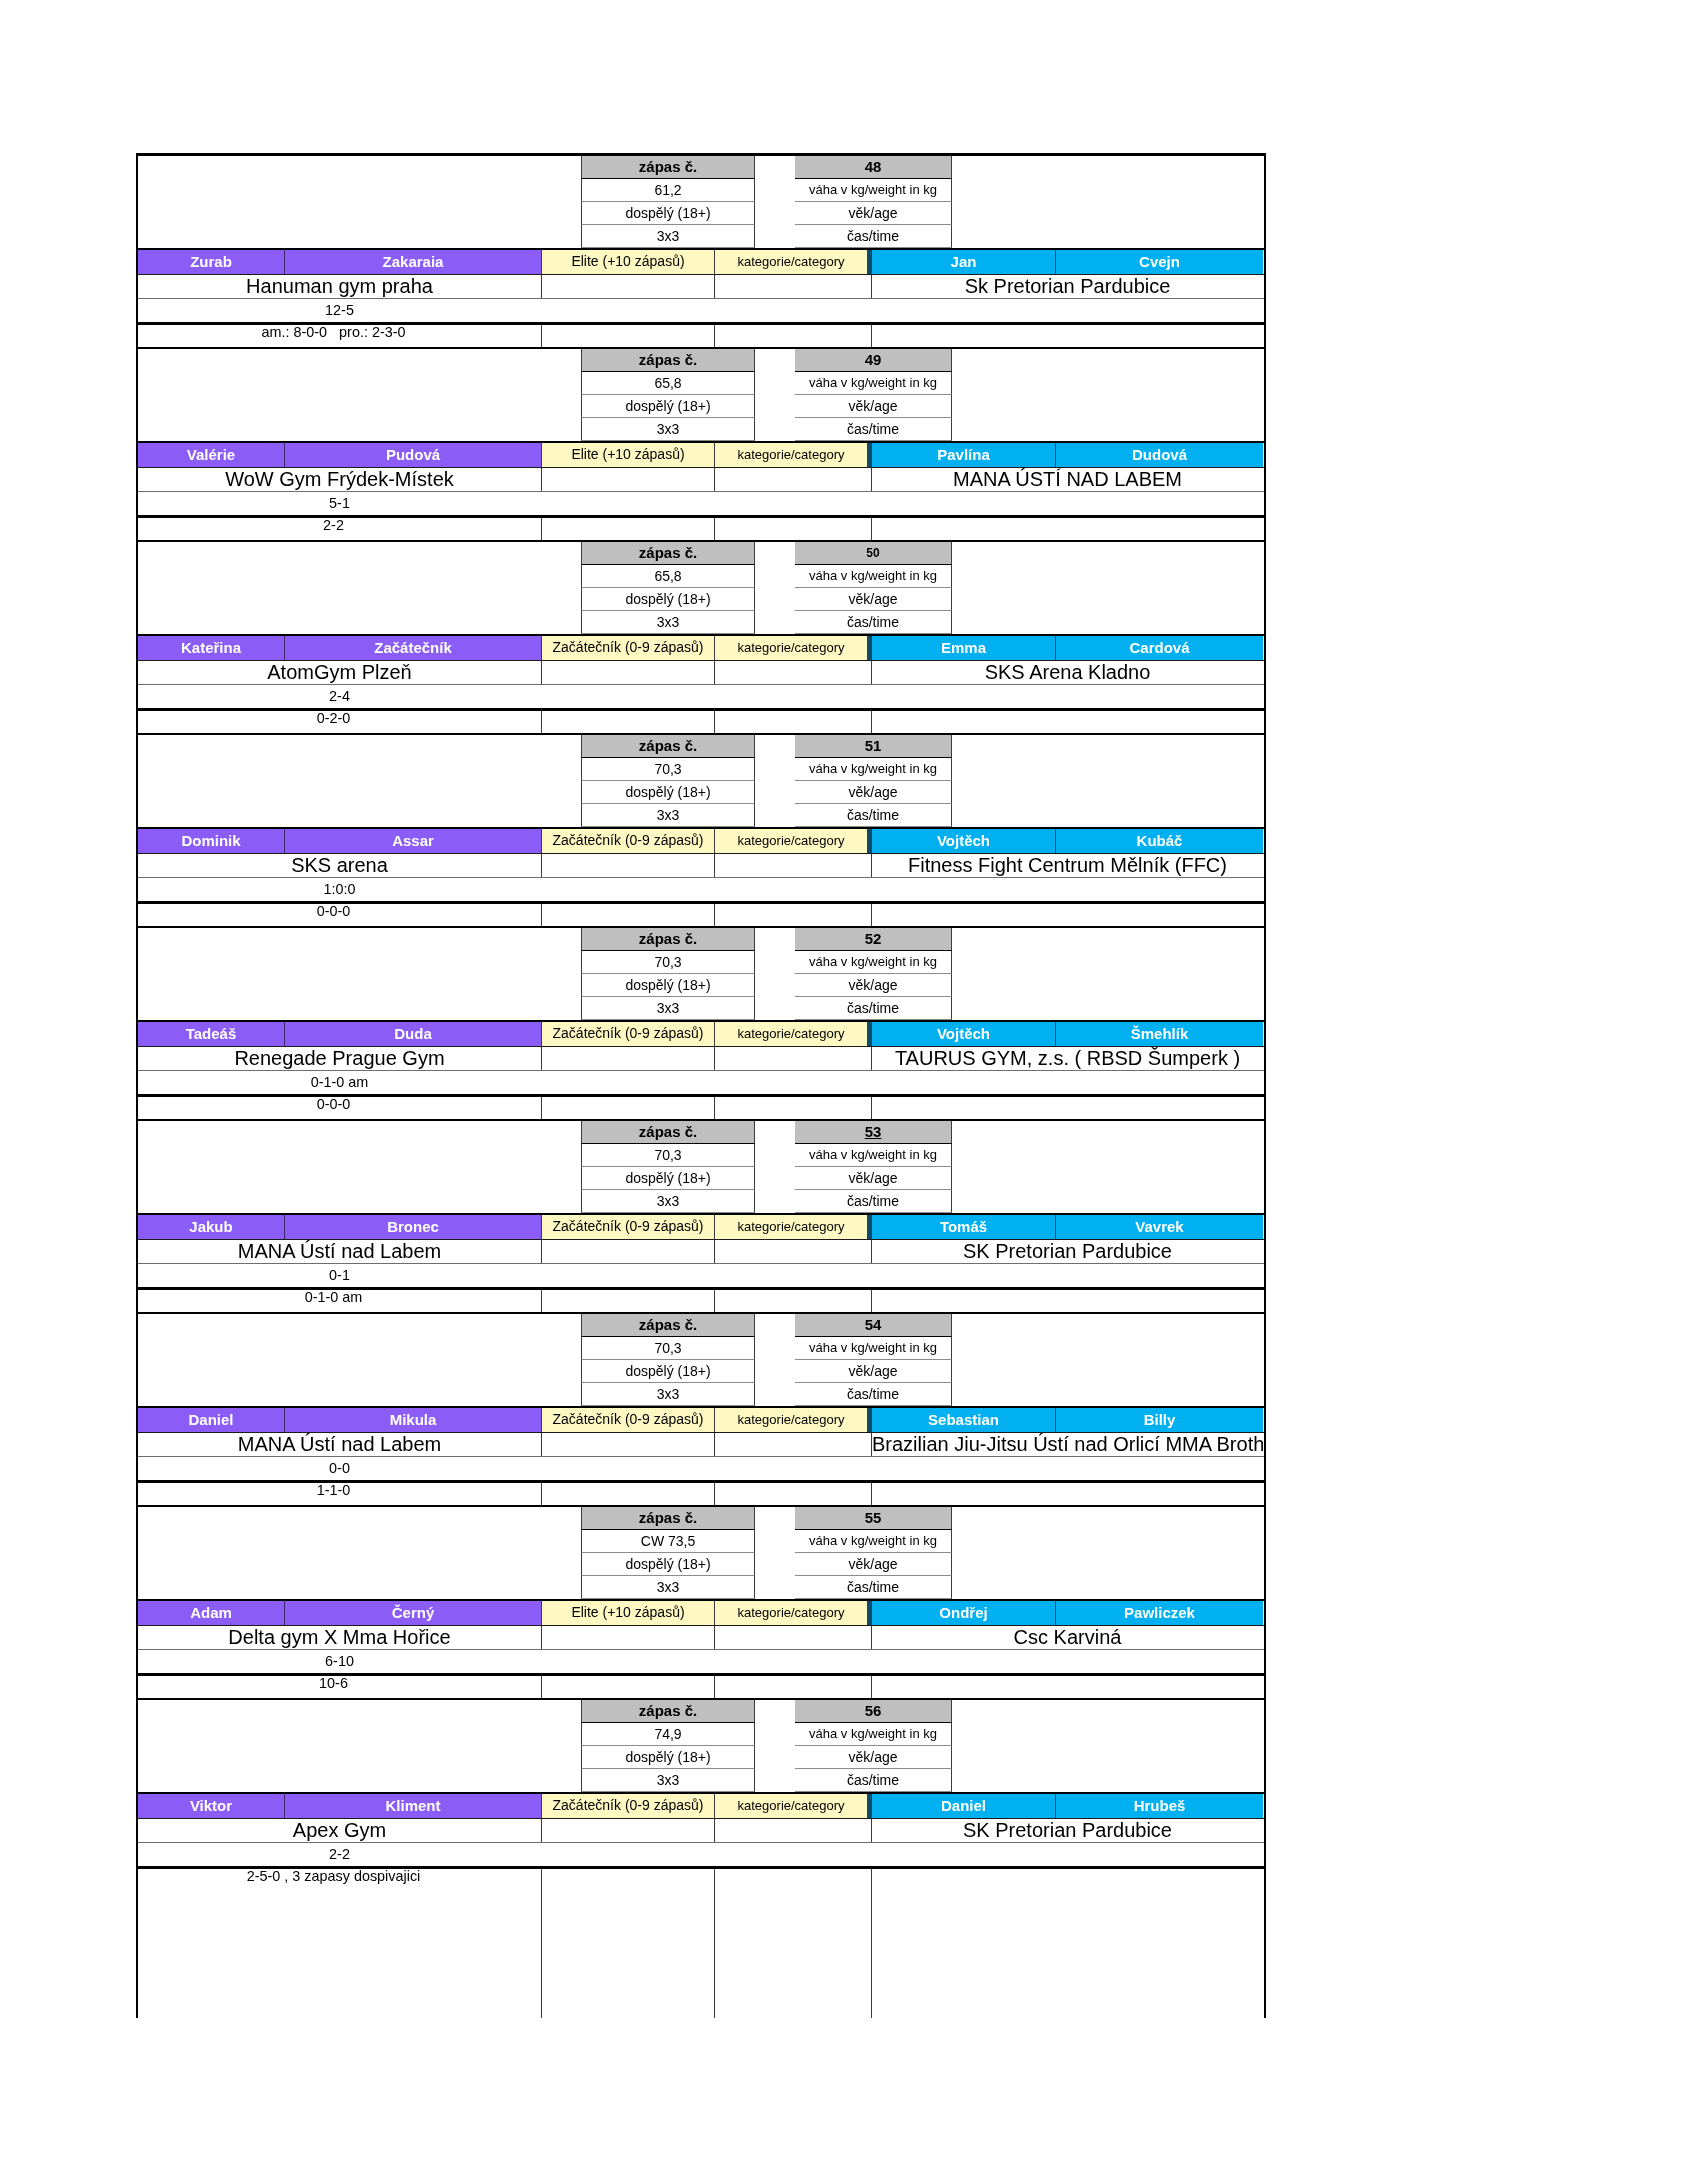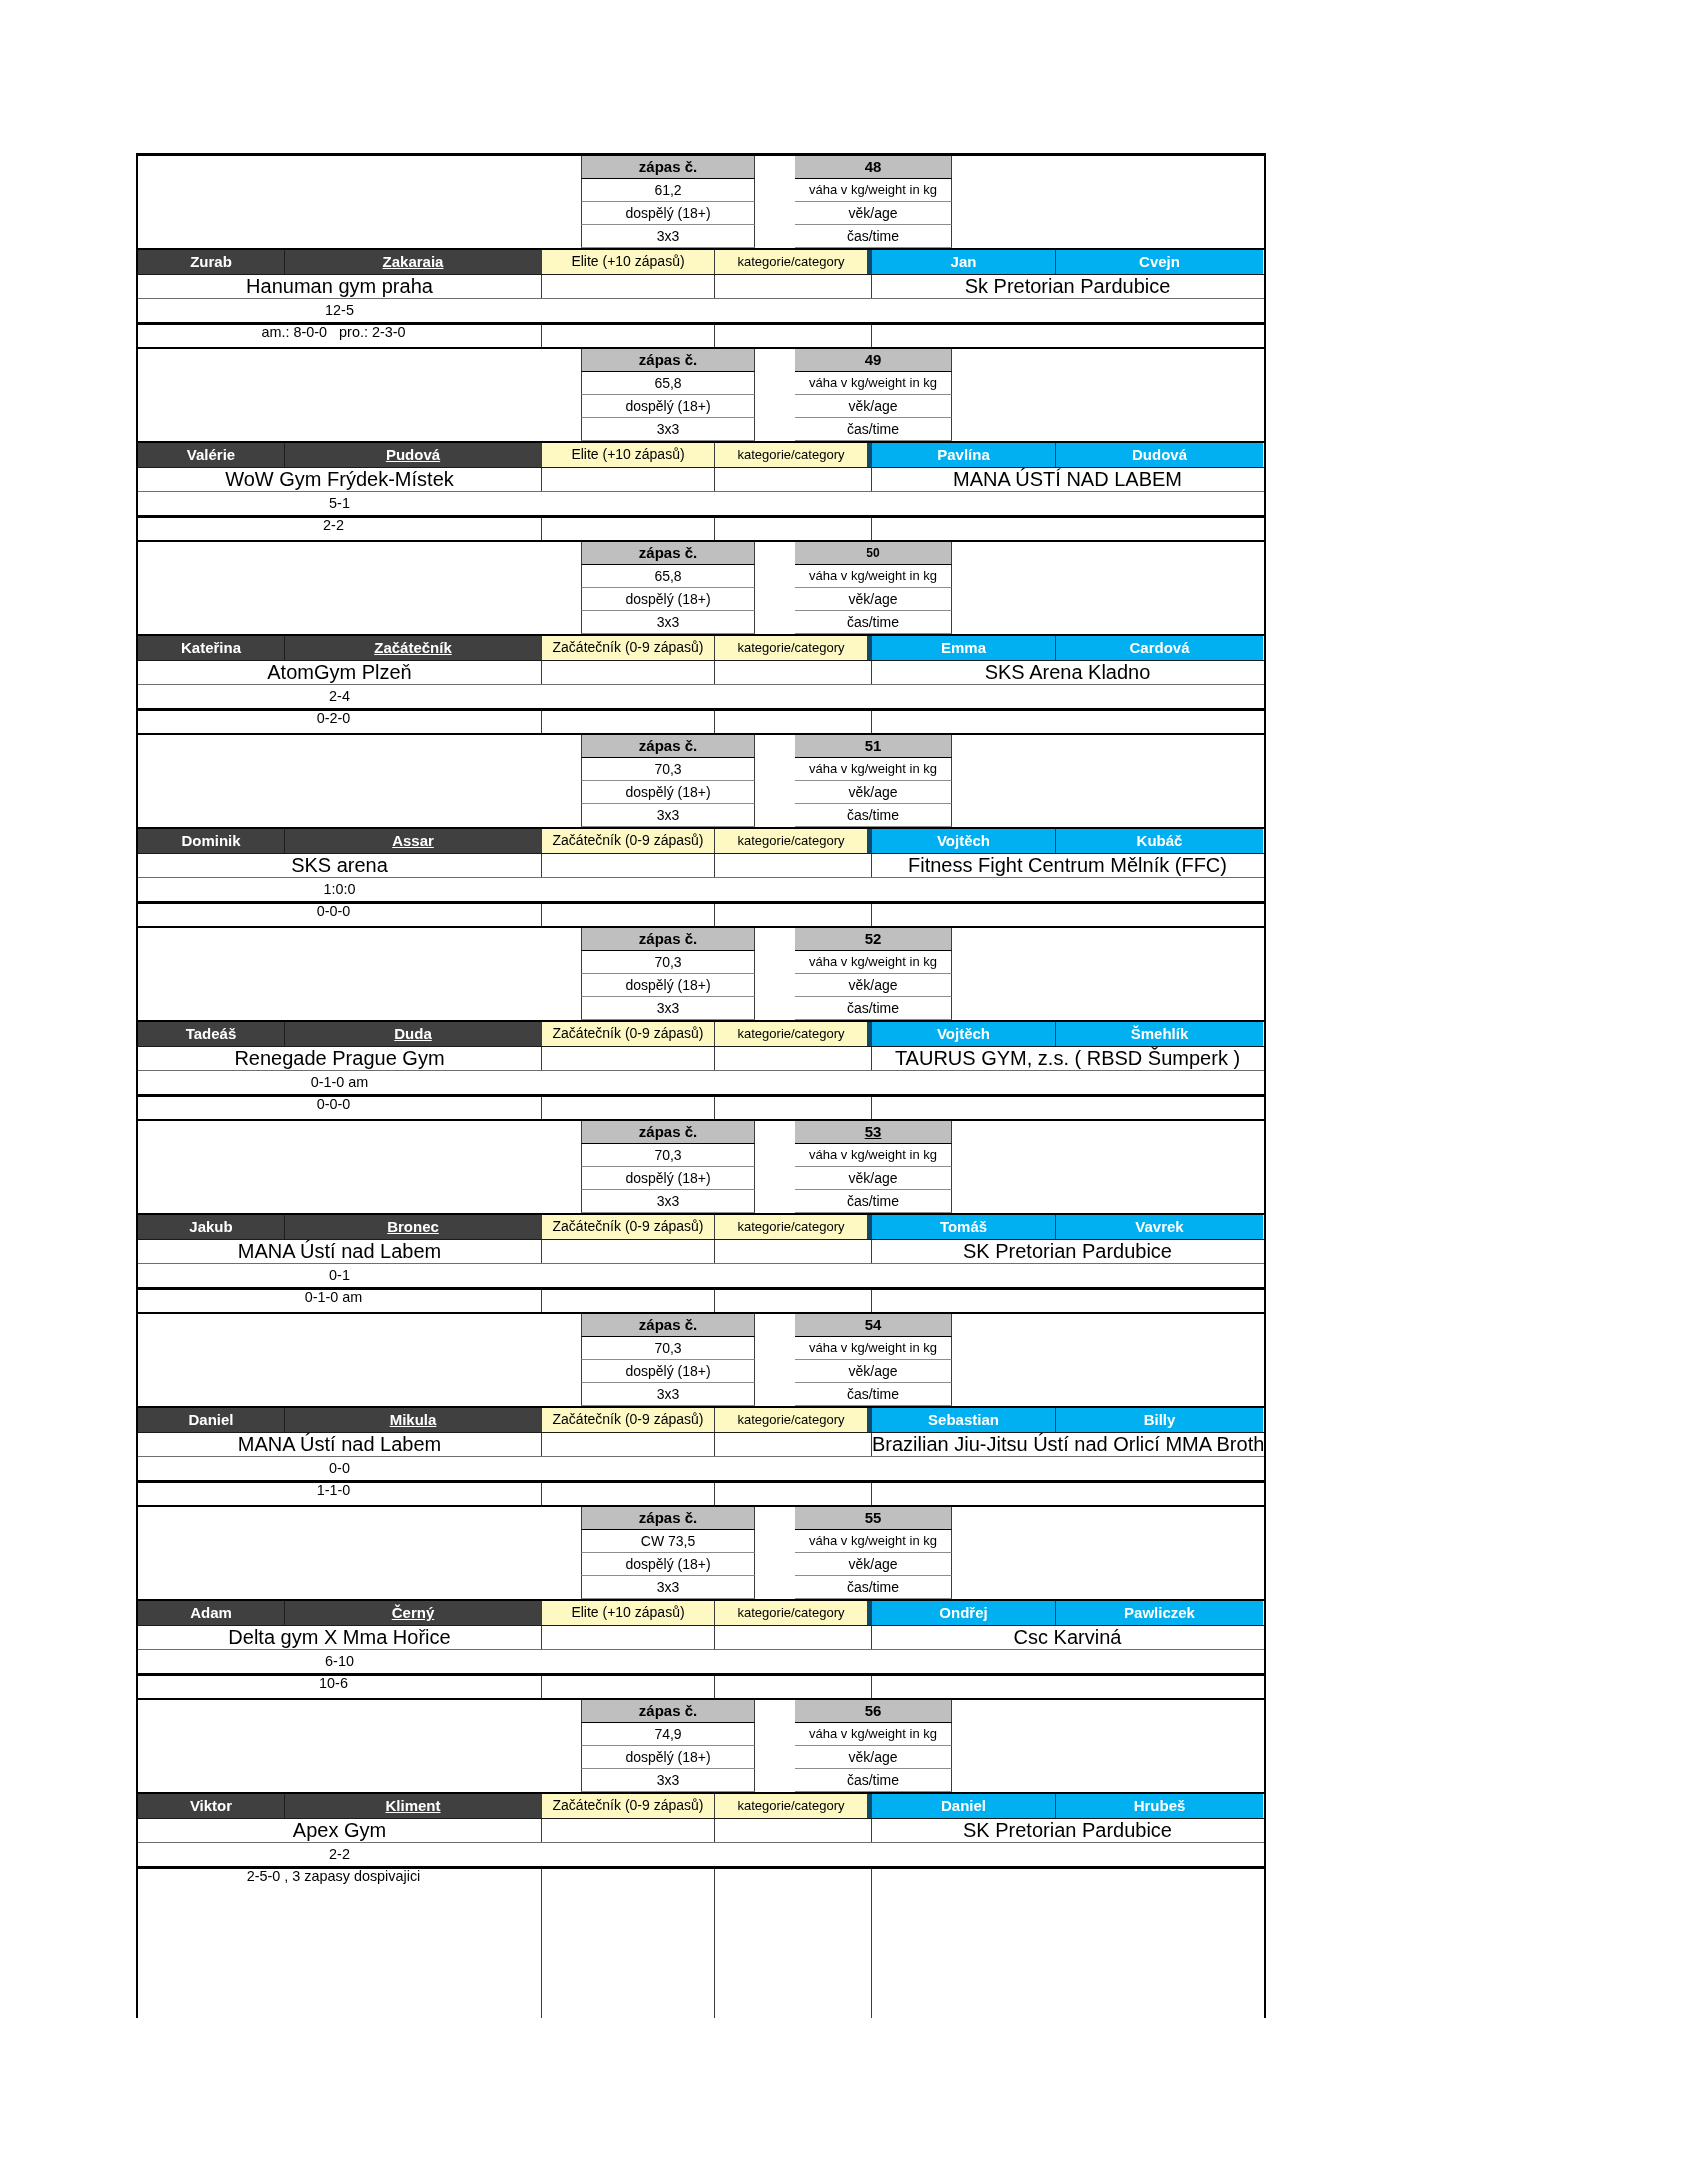--- a/index.html
+++ b/index.html
@@ -8,33 +8,33 @@
   .page{position:relative;width:1682px;height:2178px;background:#fff;overflow:hidden;}
   .sheet{position:absolute;left:136px;top:153px;width:1130px;
          border-top:3px solid #000;border-left:2px solid #000;border-right:2px solid #000;}
   .row{display:flex;width:100%;}
   .cell{flex:none;overflow:hidden;text-align:center;white-space:nowrap;}
   
   .w-pad-l{width:403px;}
   .w-val{width:174px;}
   .w-lab{width:157px;}
   .w-pad-r{width:391px;}
-  .w-r1{width:147px;} .w-r2{width:256px;text-decoration:underline;}
+  .w-r1{width:147px;} .w-r2{width:256px;}
   .w-b1{width:184px;} .w-b2{width:207px;}
   
   .hrow{height:23px;gap:40px;}
   .hrow .cell{line-height:22px;font-size:14px;}
   .hrow .cval{border-left:1px solid #3c3c3c;border-right:1px solid #3c3c3c;border-bottom:1px solid #8c8c8c;}
   .hrow .clab{border-right:1px solid #3c3c3c;border-bottom:1px solid #8c8c8c;font-size:13px;}
   .hrow.first .cval,.hrow.first .clab{background:#bfbfbf;font-weight:bold;border-bottom:1.5px solid #000;font-size:15px;}
   
   .frow{height:27px;border-top:2.5px solid #000;border-bottom:1.5px solid #1a1a1a;}
   .frow .cell{line-height:23px;}
   .frow .name{color:#fff;font-weight:bold;font-size:15px;}
-  .frow .red{background:#404040;}
+  .frow .red{background:#8b5cf6;}
   .frow .blue{background:#00b0f0;}
   .frow .red.splitl,.frow .blue.splitl{border-right:1px solid rgba(0,0,0,0.55);}
   .frow .cval,.frow .clab{background:#fef9c3;}
   .frow .cval{border-left:1px solid #3c3c3c;border-right:1px solid #3c3c3c;font-size:14px;}
   .frow .clab{border-right:5px solid #0c4a6e;font-size:13px;}
   
   .grow{height:24px;border-bottom:1px solid #6e6e6e;}
   .grow .cell{line-height:23px;font-size:20px;}
   .grow .cval{border-left:1px solid #3c3c3c;border-right:1px solid #3c3c3c;}
   .grow .clab{border-right:1px solid #3c3c3c;}

